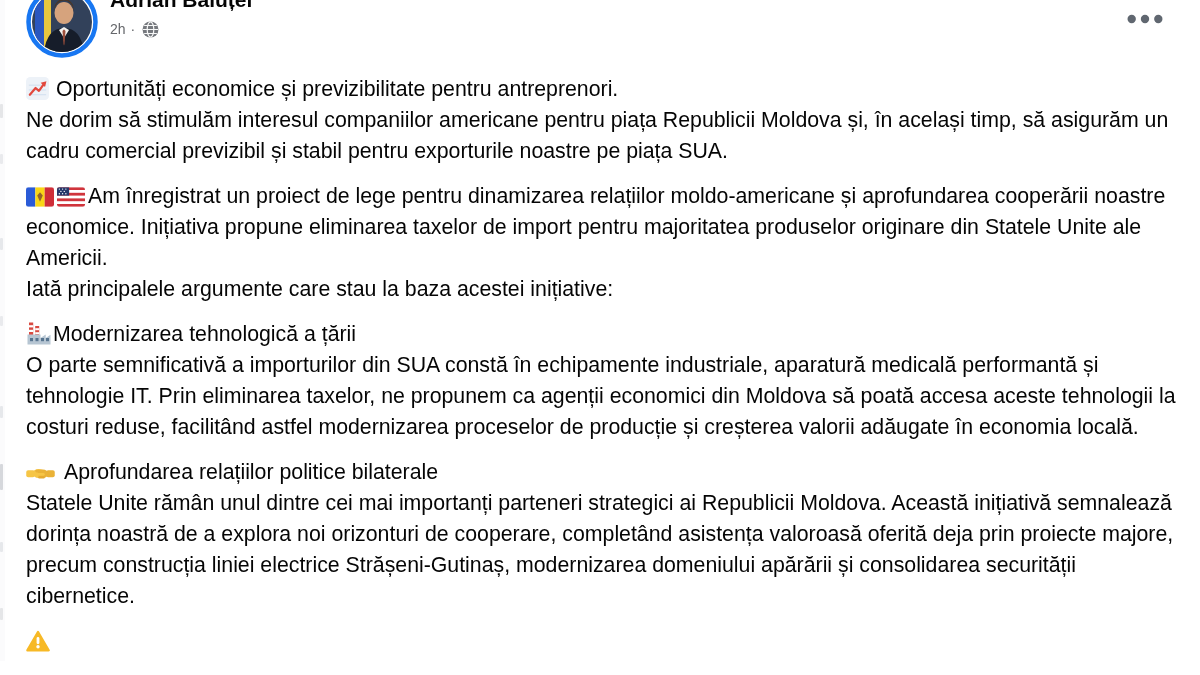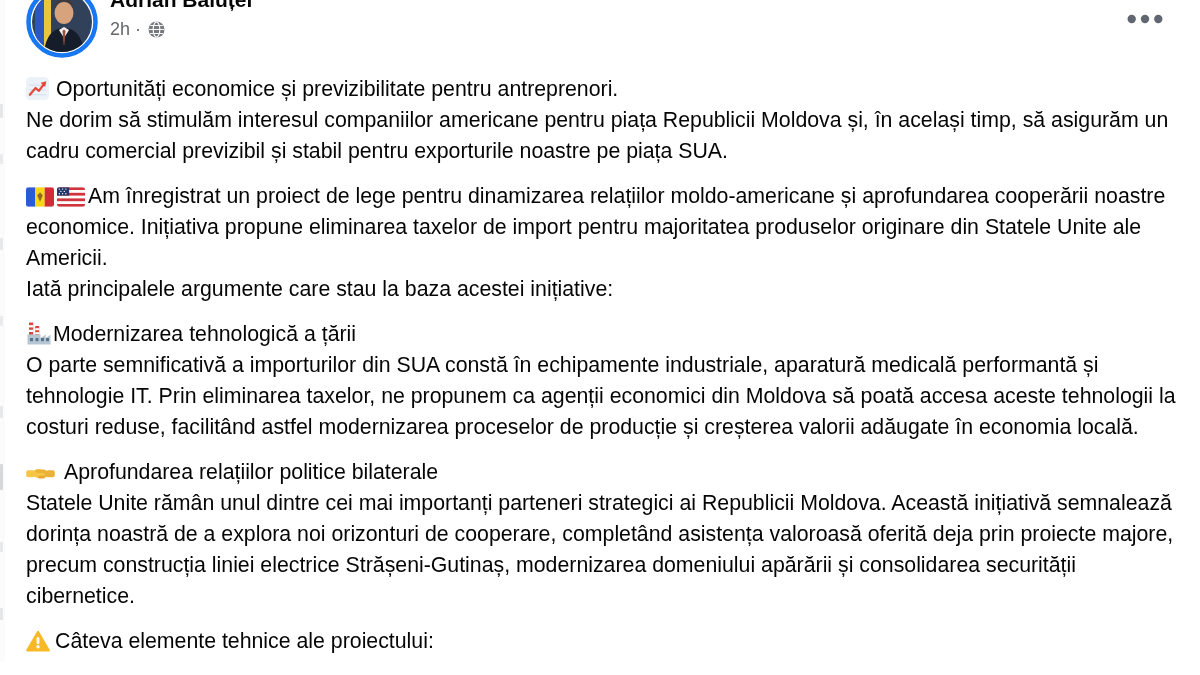--- a/index.html
+++ b/index.html
@@ -11,21 +11,21 @@
   .page{position:relative;width:1200px;height:675px;background:#fff;}
 
   
   .edge-strip{position:absolute;left:0;top:0;width:5px;height:675px;background:#fbfbfc;}
   .edge-strip .mark{position:absolute;left:0;width:3px;background:#c9ccd1;border-radius:1px;}
 
   .header{position:relative;margin-top:-14px;padding:0 16px 0 26px;display:flex;align-items:flex-start;}
   .avatar-wrap{width:72px;height:72px;flex:0 0 72px;cursor:pointer;}
   .header-text{margin-left:12px;padding-top:2px;}
   .author{font-size:21px;font-weight:bold;color:#050505;line-height:24px;cursor:pointer;}
-  .meta{margin-top:6px;font-size:18px;color:#65676B;line-height:22px;display:flex;align-items:center;gap:5px;}
+  .meta{margin-top:6px;font-size:14px;color:#65676B;line-height:22px;display:flex;align-items:center;gap:5px;}
   .meta .time{cursor:pointer;}
   .meta .globe{display:inline-flex;margin-left:2px;}
 
   .menu-btn{position:absolute;right:30px;top:18px;padding:6px;border-radius:50%;cursor:pointer;display:flex;}
 
   .post-body{padding:16px 24px 0 26px;font-size:21.3px;line-height:31px;color:#050505;}
   .post-body p{margin:0 0 14px 0;}
   .emoji{display:inline-block;vertical-align:-4px;line-height:1;}
   .emoji svg{display:block;}
   .e-flag{margin-right:3px;}
@@ -169,16 +169,16 @@
             <ellipse cx="17.5" cy="11.3" rx="5.5" ry="4.5" fill="#eab237"></ellipse>
             <rect x="9.5" y="7.2" width="8.5" height="2.7" rx="1.35" fill="#eab237"></rect>
             <rect x="11" y="10.6" width="8.5" height="2.7" rx="1.35" fill="#f6c545"></rect>
             <rect x="12.5" y="14" width="7" height="2.4" rx="1.2" fill="#e5a92f"></rect>
           </svg></span><span>Aprofundarea relațiilor politice bilaterale</span><br><span>Statele Unite rămân unul dintre cei mai importanți parteneri strategici ai Republicii Moldova. Această inițiativă semnalează dorința noastră de a explora noi orizonturi de cooperare, completând asistența valoroasă oferită deja prin proiecte majore, precum construcția liniei electrice Strășeni-Gutinaș, modernizarea domeniului apărării și consolidarea securității cibernetice.</span></p>
 
     <p><span class="emoji e-warn"><svg viewBox="0 0 24 22" width="24" height="22">
             <path d="M12 2 L22.6 20.3 H1.4 Z" fill="#f7b926" stroke="#f7b926" stroke-width="2.4" stroke-linejoin="round"></path>
             <rect x="10.6" y="7" width="2.8" height="7.2" rx="1.4" fill="#ffffff"></rect>
             <circle cx="12" cy="16.8" r="1.7" fill="#ffffff"></circle>
-          </svg></span><span>Câteva elemente tehnice ale proiectului:</span></p>
+          </svg></span></p>
 
   </div>
 </div>
 
 </body></html>

